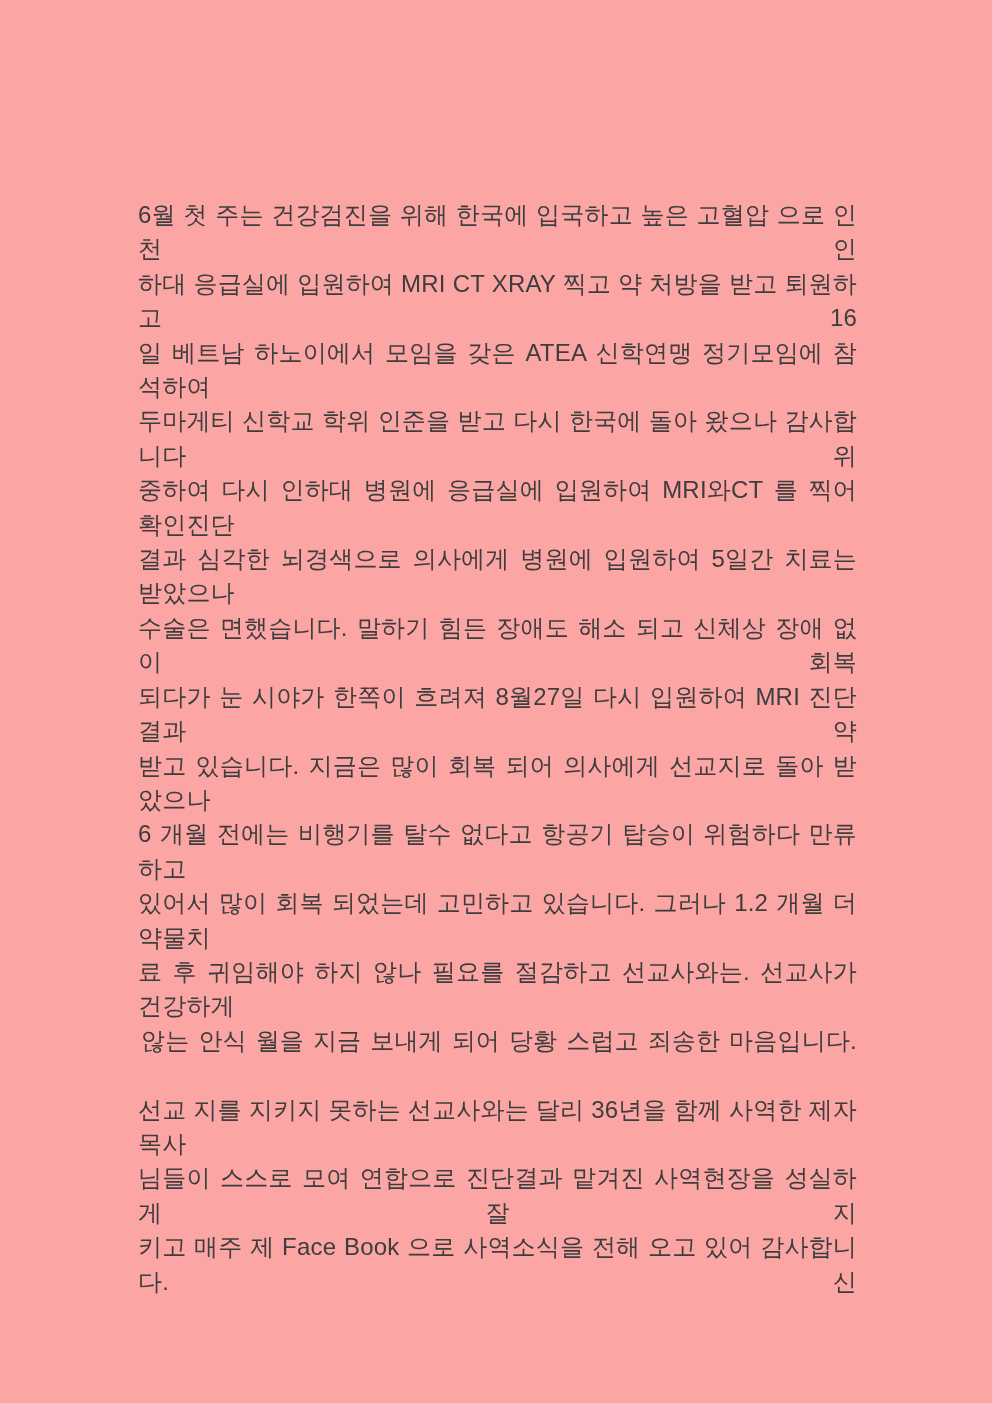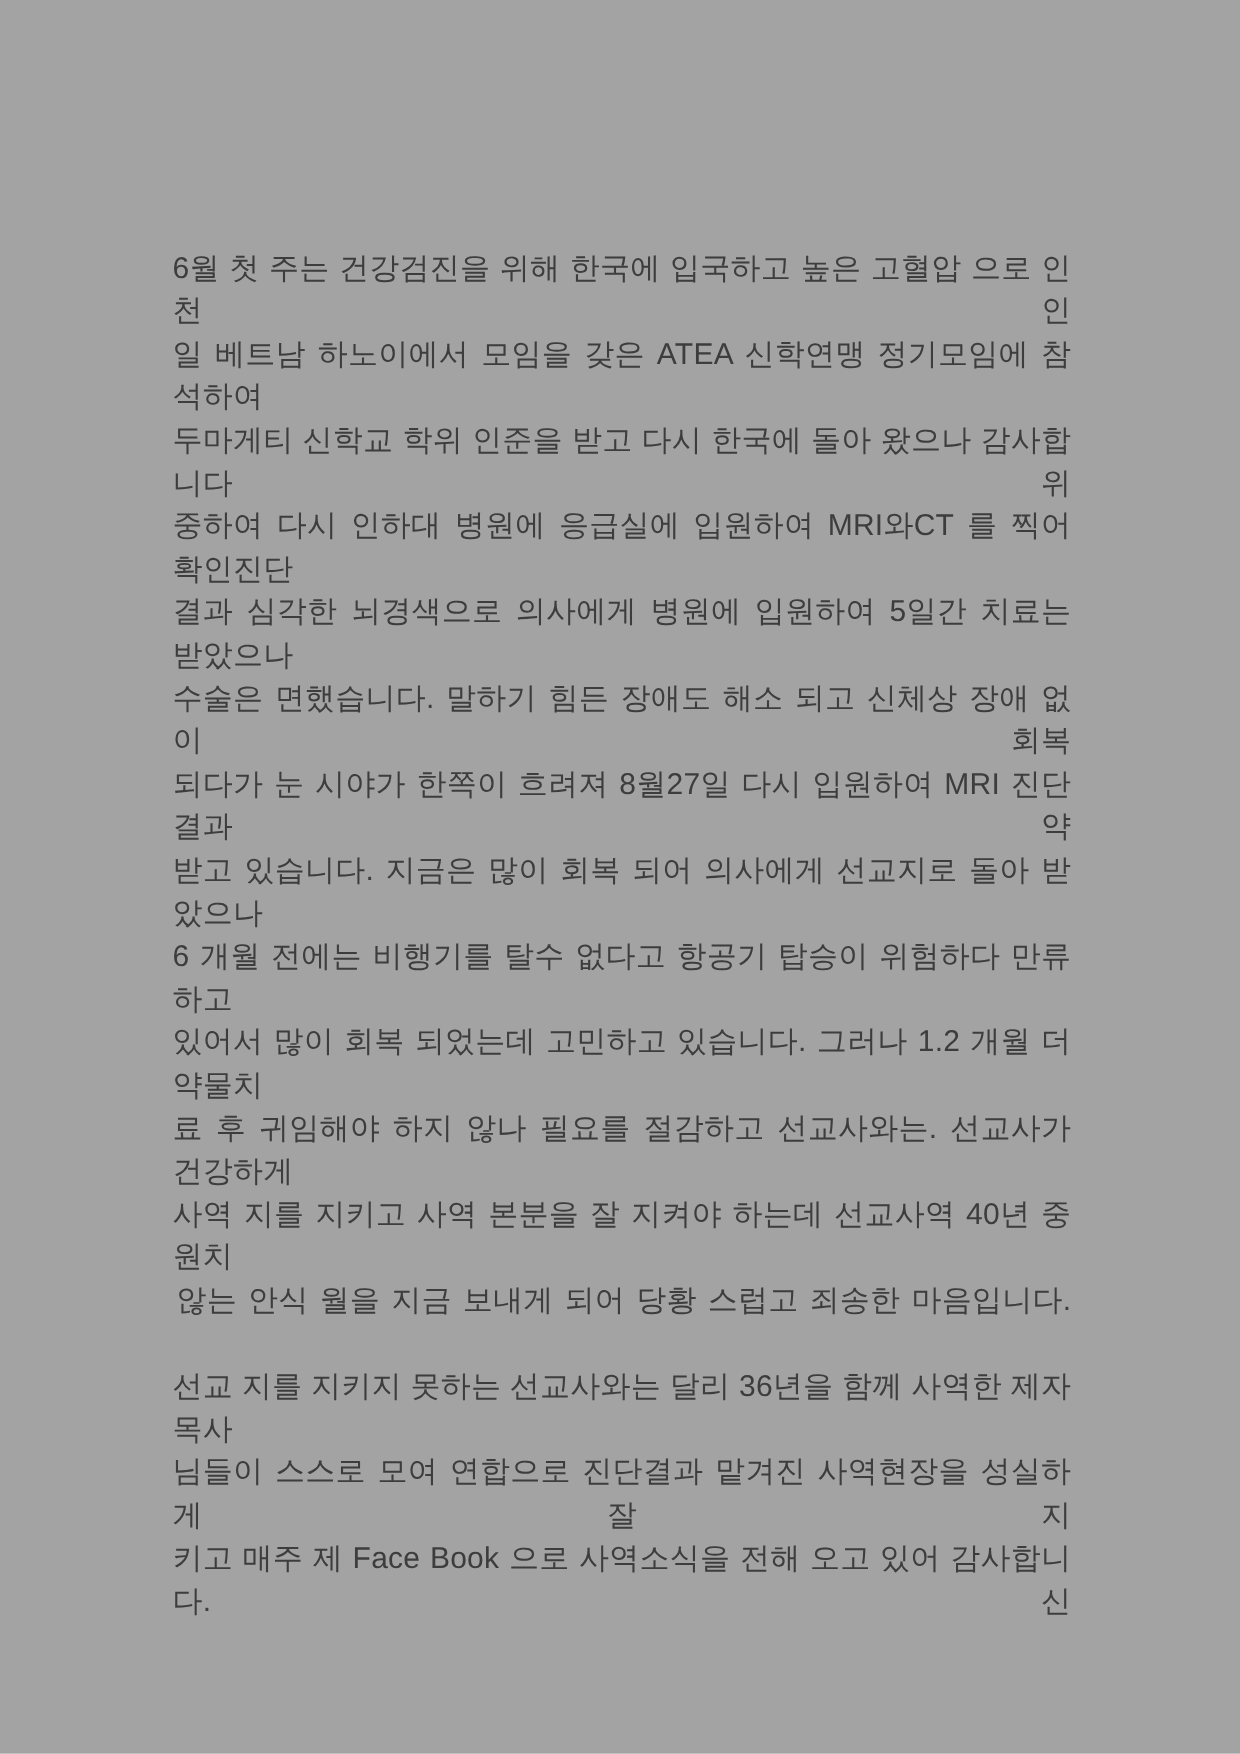--- a/index.html
+++ b/index.html
@@ -3,21 +3,21 @@
 <meta charset="utf-8">
 <style>
   html, body {
     margin: 0;
     padding: 0;
   }
   .page {
     position: relative;
     width: 992px;
     height: 1403px;
-    background: #a3a3a3;
+    background: #fca5a5;
     overflow: hidden;
     font-family: "Liberation Sans", "DejaVu Sans", sans-serif;
   }
   .textblock {
     position: absolute;
     left: 138px;
     top: 198px;
     width: 719px;
     font-size: 24px;
     line-height: 34.4px;
@@ -45,31 +45,31 @@
   }
 </style>
 </head>
 <body>
 
 <div class="page">
   <div class="textblock">
 
     <div class="para">
       <div class="line j">6월 첫 주는 건강검진을 위해 한국에 입국하고 높은 고혈압 으로 인천 인</div>
+      <div class="line j">하대 응급실에 입원하여 MRI CT XRAY 찍고 약 처방을 받고 퇴원하고 16</div>
       <div class="line j">일 베트남 하노이에서 모임을 갖은 ATEA 신학연맹 정기모임에 참석하여</div>
       <div class="line j">두마게티 신학교 학위 인준을 받고 다시 한국에 돌아 왔으나 감사합니다 위</div>
       <div class="line j">중하여 다시 인하대 병원에 응급실에 입원하여 MRI와CT 를 찍어 확인진단</div>
       <div class="line j">결과 심각한 뇌경색으로 의사에게 병원에 입원하여 5일간 치료는 받았으나</div>
       <div class="line j">수술은 면했습니다. 말하기 힘든 장애도 해소 되고 신체상 장애 없이 회복</div>
       <div class="line j">되다가 눈 시야가 한쪽이 흐려져 8월27일 다시 입원하여 MRI 진단결과 약</div>
       <div class="line j">받고 있습니다. 지금은 많이 회복 되어 의사에게 선교지로 돌아 받았으나</div>
       <div class="line j">6 개월 전에는 비행기를 탈수 없다고 항공기 탑승이 위험하다 만류 하고</div>
       <div class="line j">있어서 많이 회복 되었는데 고민하고 있습니다. 그러나 1.2 개월 더 약물치</div>
       <div class="line j">료 후 귀임해야 하지 않나 필요를 절감하고 선교사와는. 선교사가 건강하게</div>
-      <div class="line j">사역 지를 지키고 사역 본분을 잘 지켜야 하는데 선교사역 40년 중 원치</div>
       <div class="line">않는 안식 월을 지금 보내게 되어 당황 스럽고 죄송한 마음입니다.</div>
     </div>
 
     <div class="para">
       <div class="line j">선교 지를 지키지 못하는 선교사와는 달리 36년을 함께 사역한 제자 목사</div>
       <div class="line j">님들이 스스로 모여 연합으로 진단결과 맡겨진 사역현장을 성실하게 잘 지</div>
       <div class="line j">키고 매주 제 Face Book 으로 사역소식을 전해 오고 있어 감사합니다. 신</div>
 
     </div>
 

